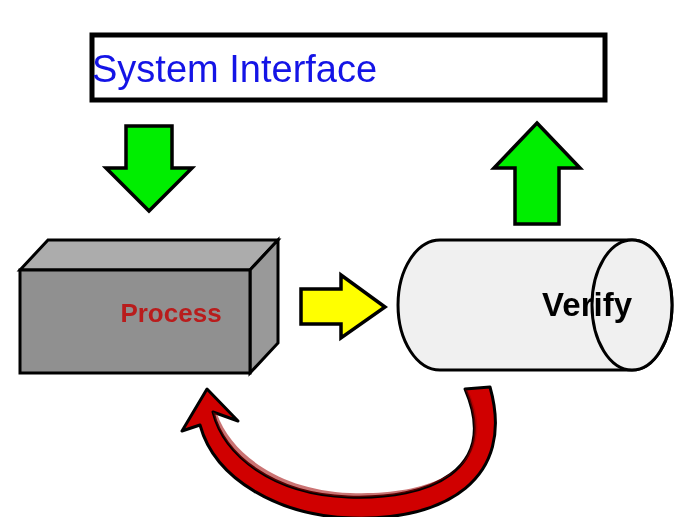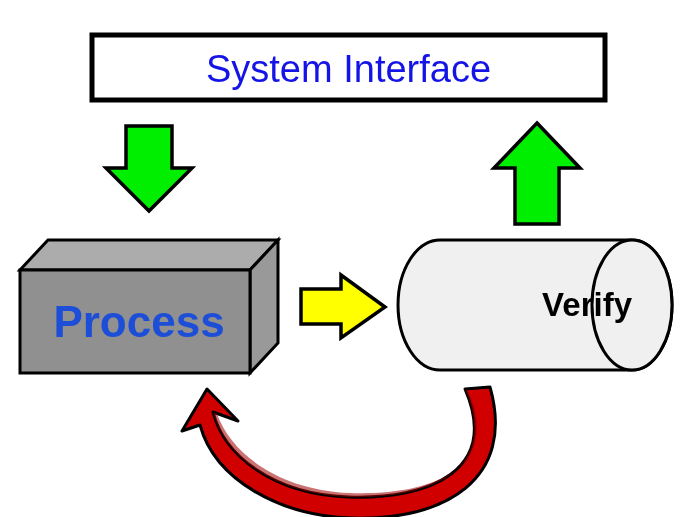--- a/index.html
+++ b/index.html
@@ -26,34 +26,35 @@
   }
   .lbl {
     position: absolute;
     white-space: nowrap;
     line-height: 1;
   }
   #system-interface-label {
     left: 92px;
     top: 50px;
     width: 513px;
-    text-align: center;
+    text-align: left;
     color: #1414E6;
     font-size: 38px;
     font-weight: normal;
     letter-spacing: 0px;
   }
   #process-label {
     left: 20px;
     top: 300px;
     width: 238px;
     text-align: center;
-    color: #1d4ed8;
-    font-size: 44px;
+    color: #b91c1c;
+    font-size: 26px;
     font-weight: bold;
+    padding-left: 32px;
   }
   #verify-label {
     left: 400px;
     top: 288px;
     width: 232px;
     text-align: right;
     color: #000000;
     font-size: 33px;
     font-weight: bold;
   }

